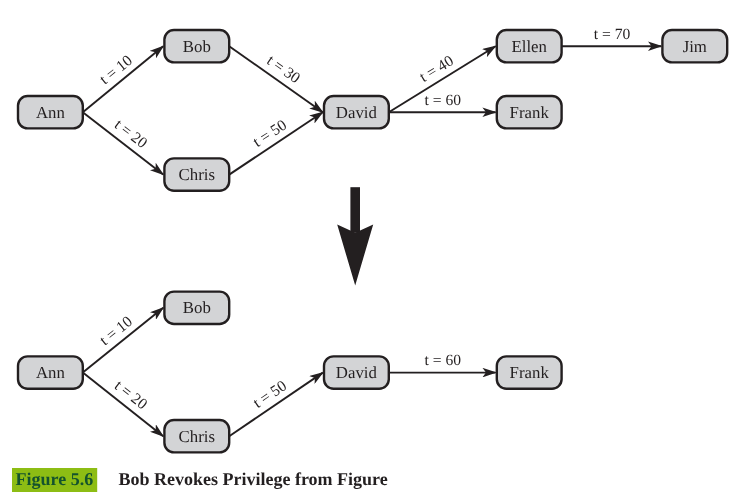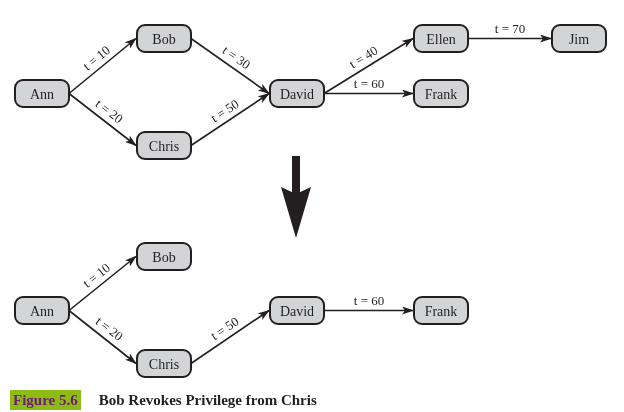--- a/index.html
+++ b/index.html
@@ -3,21 +3,21 @@
 <meta charset="utf-8">
 <style>
   html, body { margin:0; padding:0; background:#ffffff; }
   body { width:624px; height:412px; position:relative; overflow:hidden; font-family:"Liberation Serif", serif; }
   svg#diagram { position:absolute; left:0; top:0; }
   .node rect { fill:#d3d4d6; stroke:#231f20; stroke-width:2; }
   .node text { font-family:"Liberation Serif", serif; font-size:14px; fill:#231f20; text-anchor:middle; dominant-baseline:central; }
   .edge line { stroke:#231f20; stroke-width:1.6; }
   .elabel { font-family:"Liberation Serif", serif; font-size:13px; fill:#231f20; }
   .caption { position:absolute; left:10px; top:389px; height:22px; display:flex; align-items:center; font-family:"Liberation Serif", serif; font-weight:bold; font-size:15px; }
-  .fig-num { background:#8dbd14; color:#701a75; padding:0 3px; line-height:20px; }
+  .fig-num { background:#8dbd14; color:#14532d; padding:0 3px; line-height:20px; }
   .fig-title { margin-left:18px; color:#231f20; }
 </style>
 </head>
 <body>
 
 <svg id="diagram" width="624" height="412" viewBox="0 0 624 412" xmlns="http://www.w3.org/2000/svg">
   <defs>
     <marker id="ah" markerWidth="12" markerHeight="8" refX="11" refY="4" orient="auto" markerUnits="userSpaceOnUse">
       <path d="M0,0 L12,4 L0,8 L3,4 Z" fill="#231f20"></path>
     </marker>
@@ -119,14 +119,14 @@
       </g>
       <g class="node">
         <rect x="414" y="297" width="54" height="27" rx="8" ry="8"></rect>
         <text x="441" y="311.5">Frank</text>
       </g>
     </g>
 </svg>
 
 <div class="caption">
   <span class="fig-num">Figure 5.6</span>
-  <span class="fig-title">Bob Revokes Privilege from Chris</span>
+  <span class="fig-title">Bob Revokes Privilege from Figure</span>
 </div>
 
 </body></html>

